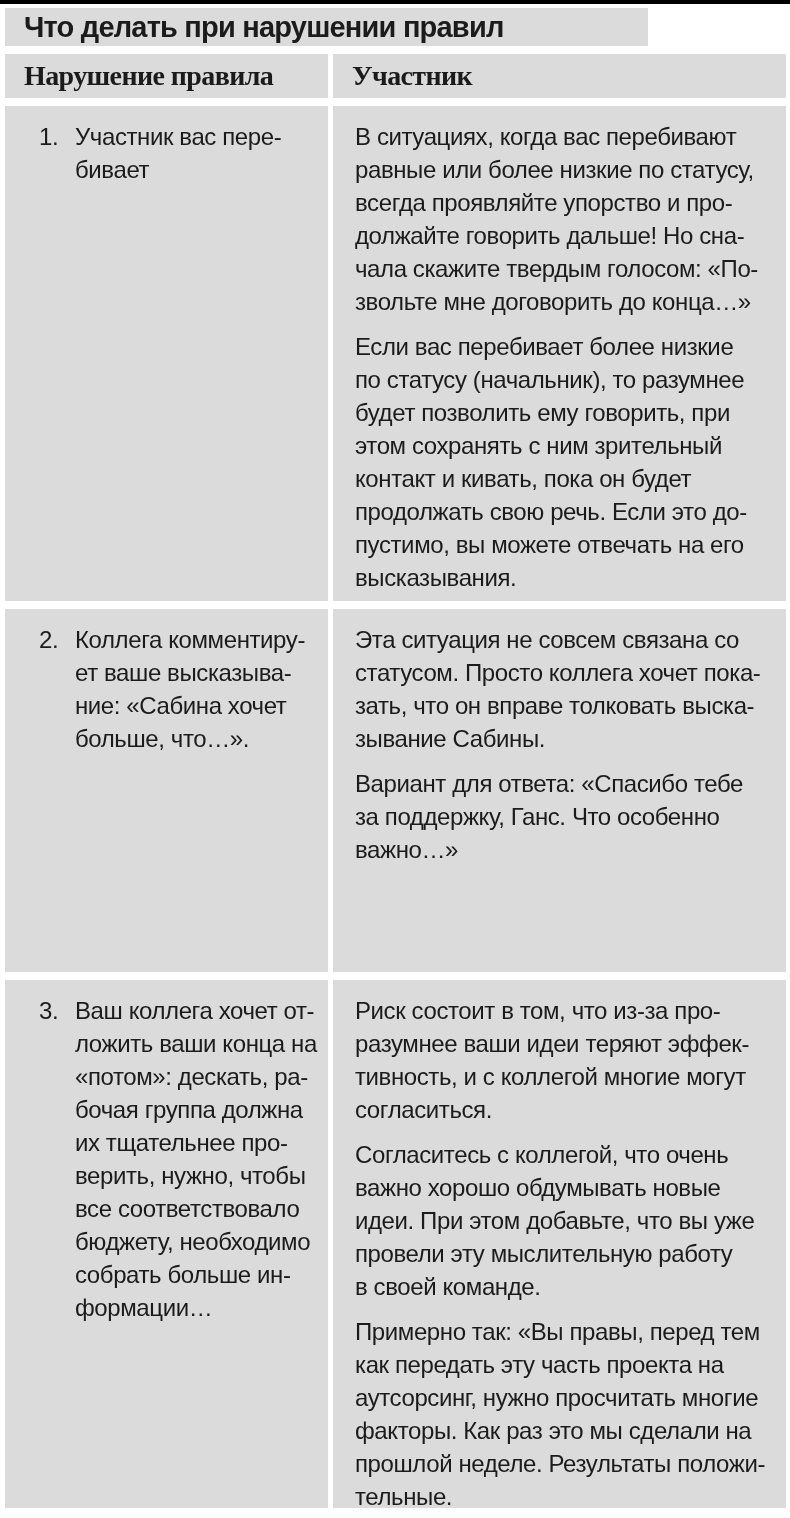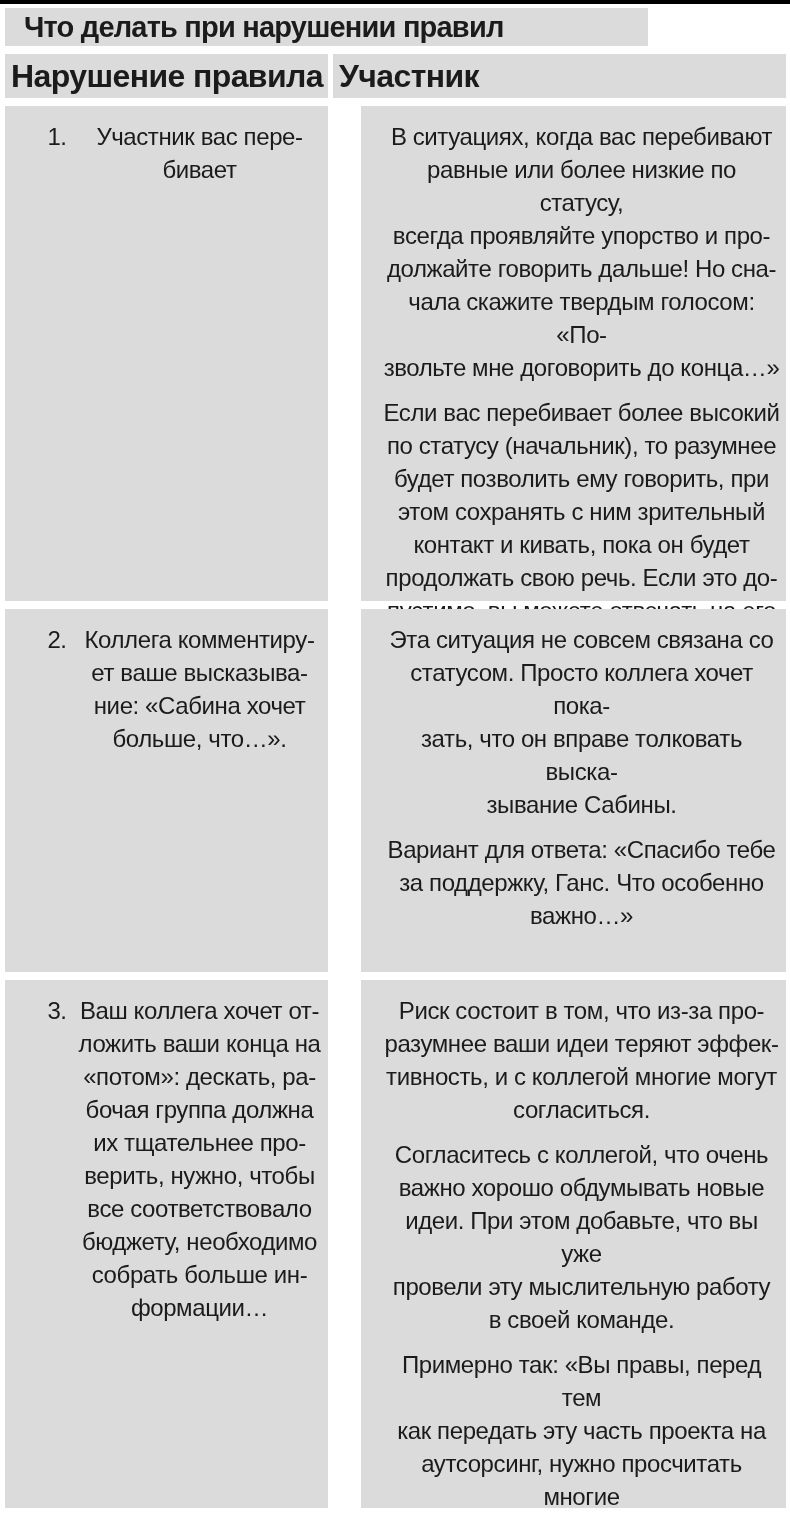--- a/index.html
+++ b/index.html
@@ -23,21 +23,20 @@
     position: absolute;
     top: 0; left: 0;
     width: 790px; height: 4px;
     background: #000000;
   }
   .table-wrap {
     position: absolute;
     top: 8px;
     left: 5px;
     width: 643px;
-    text-align: center;
   }
   .title-band {
     height: 38px;
     background: #dbdbdb;
     display: flex;
     align-items: center;
     padding-left: 19px;
     box-sizing: border-box;
     margin-bottom: 8px;
     font-weight: bold;
@@ -51,24 +50,25 @@
     column-gap: 5px;
     row-gap: 8px;
   }
   .cell {
     background: #dbdbdb;
     box-sizing: border-box;
   }
   .head-cell {
     display: flex;
     align-items: center;
-    padding-left: 6px;
+    padding-left: 19px;
     font-weight: bold;
-    font-size: 32px;
+    font-size: 28px;
     letter-spacing: -0.6px;
+    font-family: Liberation Serif, serif;
   }
   .body-cell {
     font-size: 24px;
     line-height: 33px;
     letter-spacing: -0.4px;
     padding-top: 14px;
   }
   .vio-cell {
     padding-left: 34px;
     padding-right: 4px;
@@ -80,21 +80,20 @@
   .vio-num {
     flex: 0 0 36px;
   }
   .vio-text {
     white-space: pre-line;
     flex: 1 1 auto;
   }
   .act-cell {
     padding-left: 22px;
     padding-right: 6px;
-    margin-left: 28px;
   }
   .act-cell p {
     margin: 0 0 12px 0;
     white-space: pre-line;
   }
   .act-cell p:last-child { margin-bottom: 0; }
 </style>
 </head>
 <body>
 
@@ -123,21 +122,21 @@
 бивает</span>
         </div>
       </div>
       <div class="cell body-cell act-cell">
         <p>В ситуациях, когда вас перебивают
 равные или более низкие по статусу,
 всегда проявляйте упорство и про-
 должайте говорить дальше! Но сна-
 чала скажите твердым голосом: «По-
 звольте мне договорить до конца…»</p>
-        <p>Если вас перебивает более высокий
+        <p>Если вас перебивает более низкие
 по статусу (начальник), то разумнее
 будет позволить ему говорить, при
 этом сохранять с ним зрительный
 контакт и кивать, пока он будет
 продолжать свою речь. Если это до-
 пустимо, вы можете отвечать на его
 высказывания.</p>
       </div>
 
       <div class="cell body-cell vio-cell">

